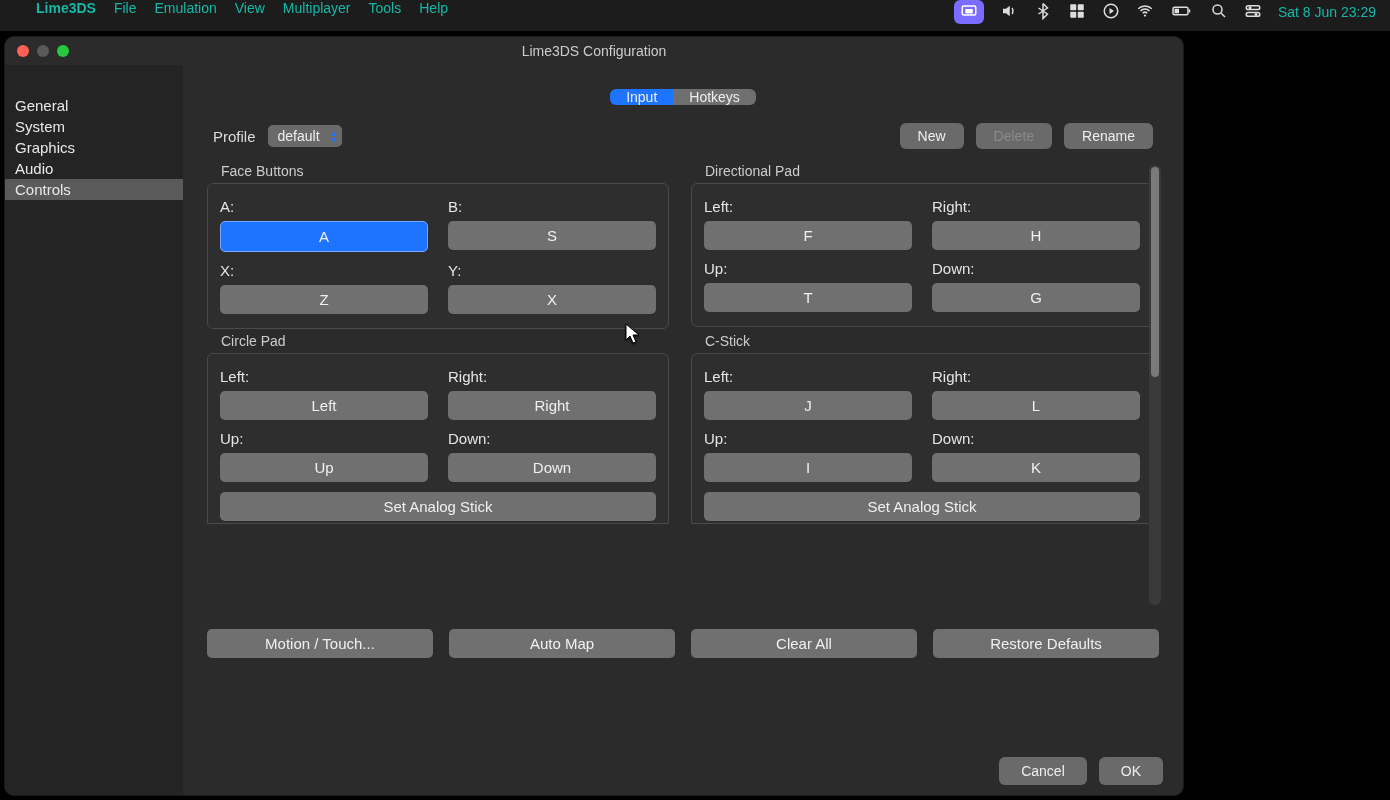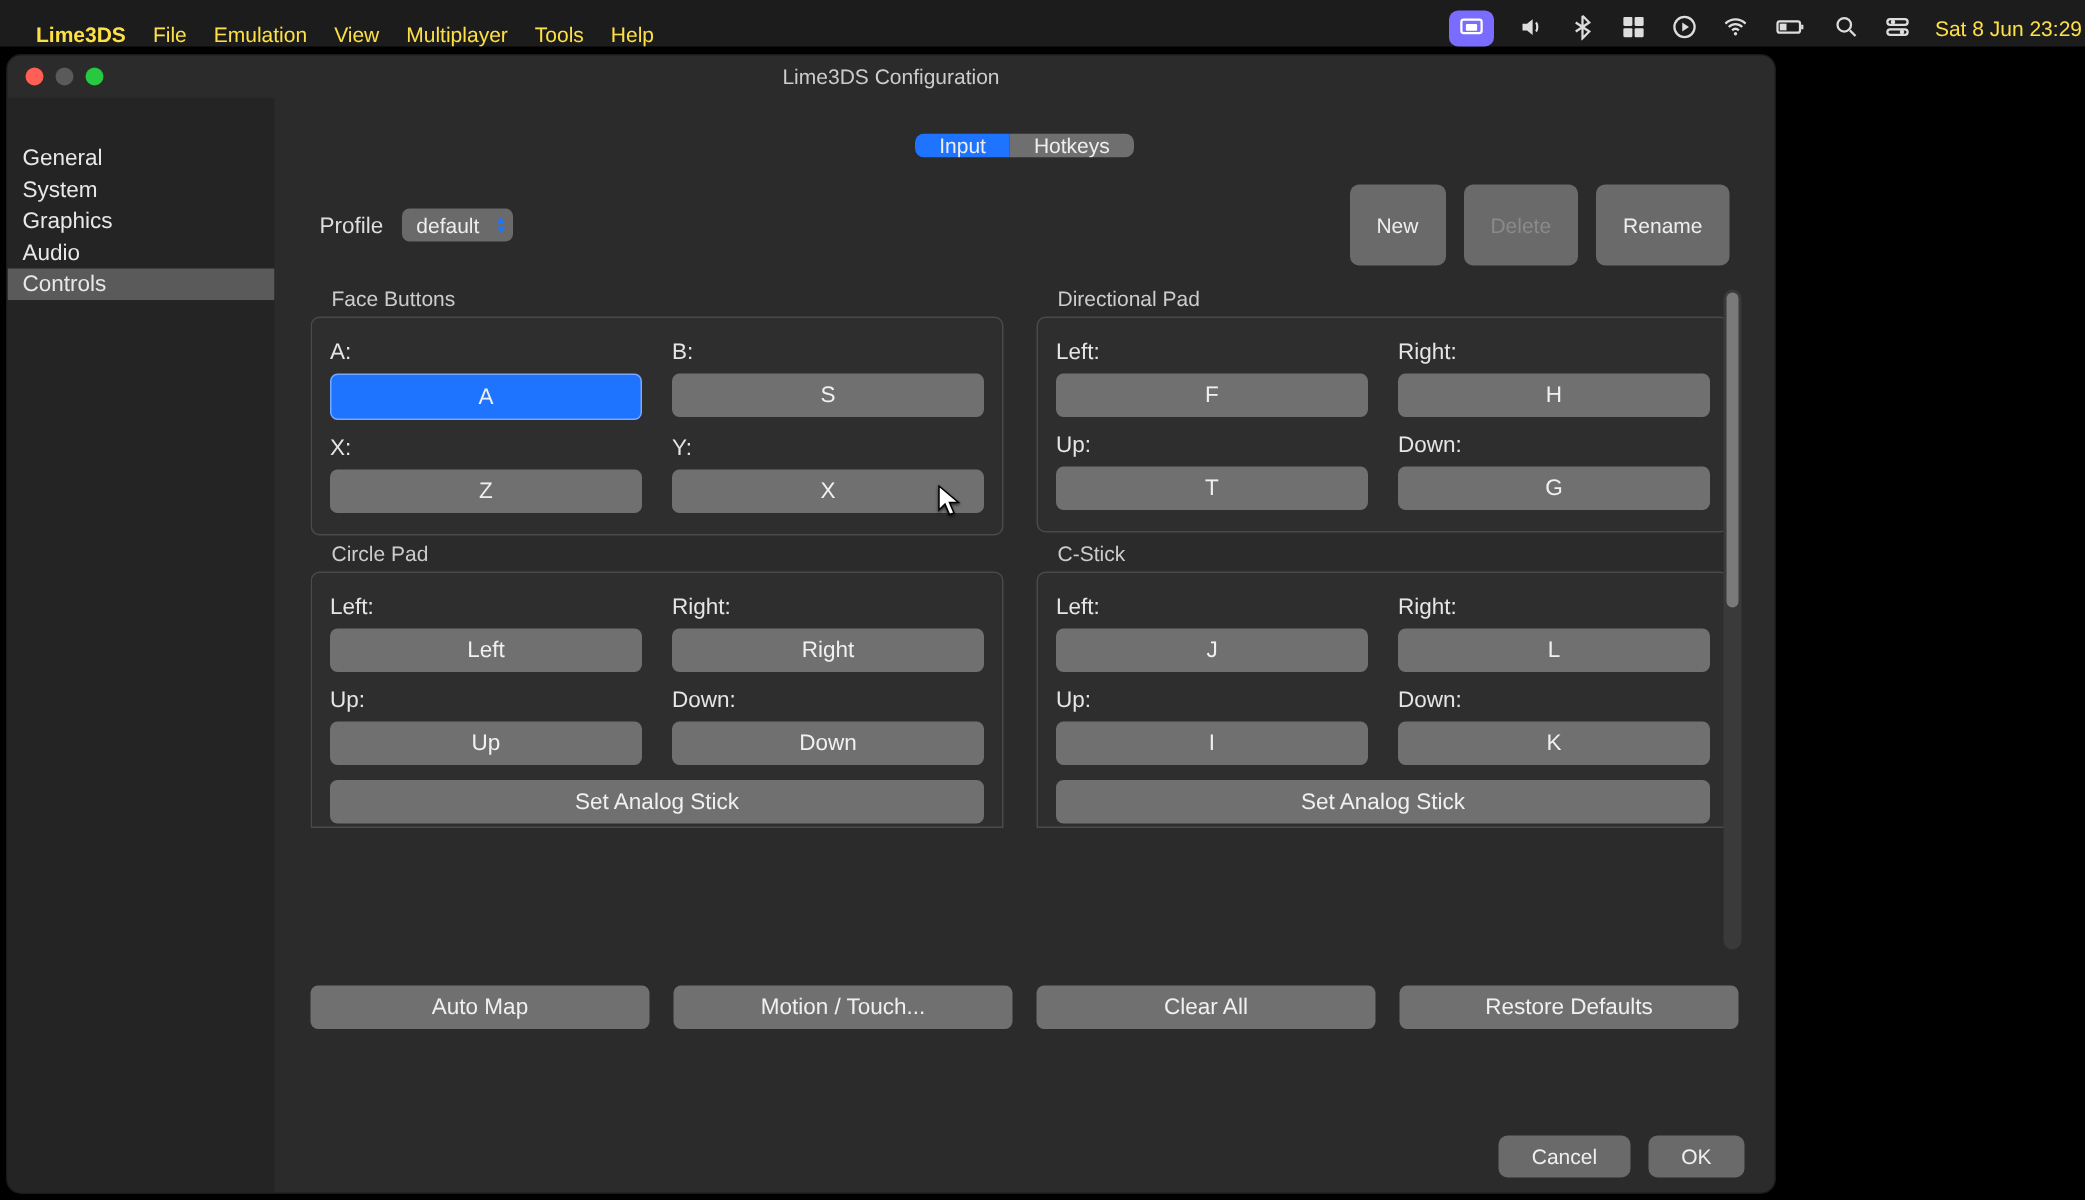--- a/index.html
+++ b/index.html
@@ -1,21 +1,21 @@
 <!DOCTYPE html>
 <html><head>
 <meta charset="utf-8">
 <style>
 * { margin: 0; padding: 0; box-sizing: border-box; font-family: -apple-system, "Helvetica Neue", Arial, sans-serif; }
 html, body { width: 1390px; height: 800px; overflow: hidden; background: #000; color: #ddd; }
 
 
 .menu-bar {
-  height: 31px; background: rgba(30,30,30,0.95); display: flex; align-items: flex-end;
-  padding: 0 2px; font-size: 14px; color: #fde047; justify-content: space-between;
+  height: 31px; background: rgba(30,30,30,0.95); display: flex; align-items: flex-start;
+  padding: 0 14px; font-size: 14px; color: #14b8a6; justify-content: space-between;
 }
 .menu-left, .menu-right { display: flex; align-items: center; gap: 18px; }
 .menu-bar .app-name { font-weight: 600; }
 .apple-logo { font-size: 17px; margin-right: 4px; }
 .menu-item { cursor: default; }
 .menu-right { gap: 16px; }
 .menu-icon { width: 18px; height: 18px; display: inline-flex; align-items: center; justify-content: center; fill: #ddd; }
 .screen-mirror { background: #7a6cff; border-radius: 6px; padding: 3px 6px; display: inline-flex; }
 .clock-txt { font-size: 14px; }
 
@@ -52,21 +52,21 @@
 .profile-row { display: flex; align-items: center; gap: 12px; padding: 18px 12px 10px 12px; }
 .profile-label { color: #ddd; font-size: 15px; }
 .profile-select {
   background: #6a6a6a; color: #eee; font-size: 14px; border: none; border-radius: 5px;
   padding: 3px 22px 3px 10px; position: relative; display: inline-flex; align-items: center;
 }
 .sel-arrows { position: absolute; right: 5px; color: #1e74ff; font-size: 10px; line-height: 7px; display: flex; flex-direction: column; }
 .profile-row .spacer { flex: 1; }
 .act-btn {
   background: #6a6a6a; color: #eee; border: none; border-radius: 6px;
-  font-size: 14px; padding: 19px 18px; cursor: pointer;
+  font-size: 14px; padding: 5px 18px; cursor: pointer;
 }
 .act-btn.disabled { color: #8a8a8a; }
 
 
 .scroll-wrap { position: relative; margin: 0 6px; }
 .scroll-area {
   height: 458px; overflow: hidden; background: #2b2b2b; padding: 0 6px 0 0;
 }
 .vscroll {
   position: absolute; right: -2px; top: 6px; width: 12px; height: 440px;
@@ -336,22 +336,22 @@
             </div>
 
           </div>
         </div>
         <div class="vscroll">
           <div class="vscroll-thumb"></div>
         </div>
       </div>
 
       <div class="row-actions">
+        <button class="bind-btn">Motion / Touch...</button>
         <button class="bind-btn">Auto Map</button>
-        <button class="bind-btn">Motion / Touch...</button>
         <button class="bind-btn">Clear All</button>
         <button class="bind-btn">Restore Defaults</button>
       </div>
 
       <div class="cursor">
         <svg width="16" height="22" viewBox="0 0 16 22">
             <path d="M1 1l0 16 4-4 3 7 3-1-3-7 6 0z" fill="#fff" stroke="#000" stroke-width="1"></path>
           </svg>
       </div>
 

